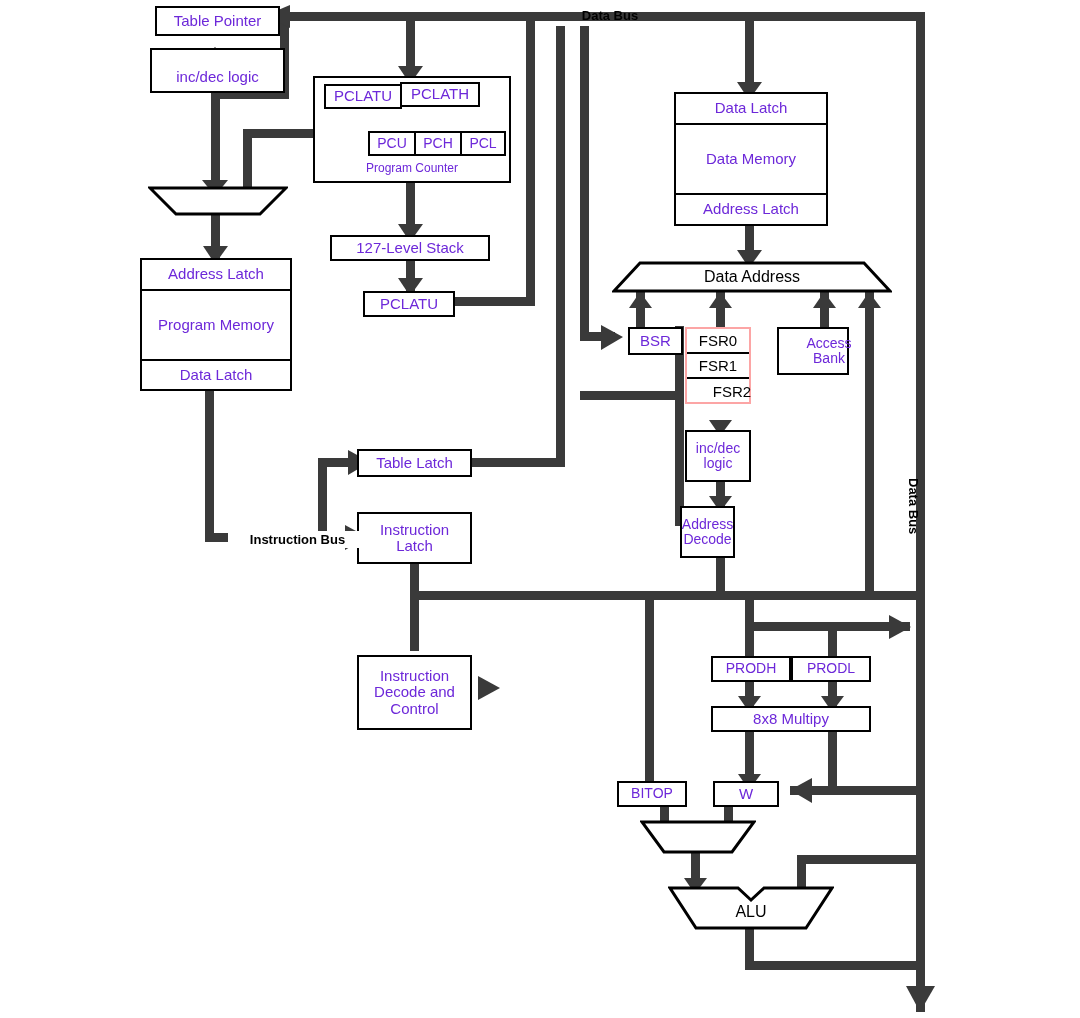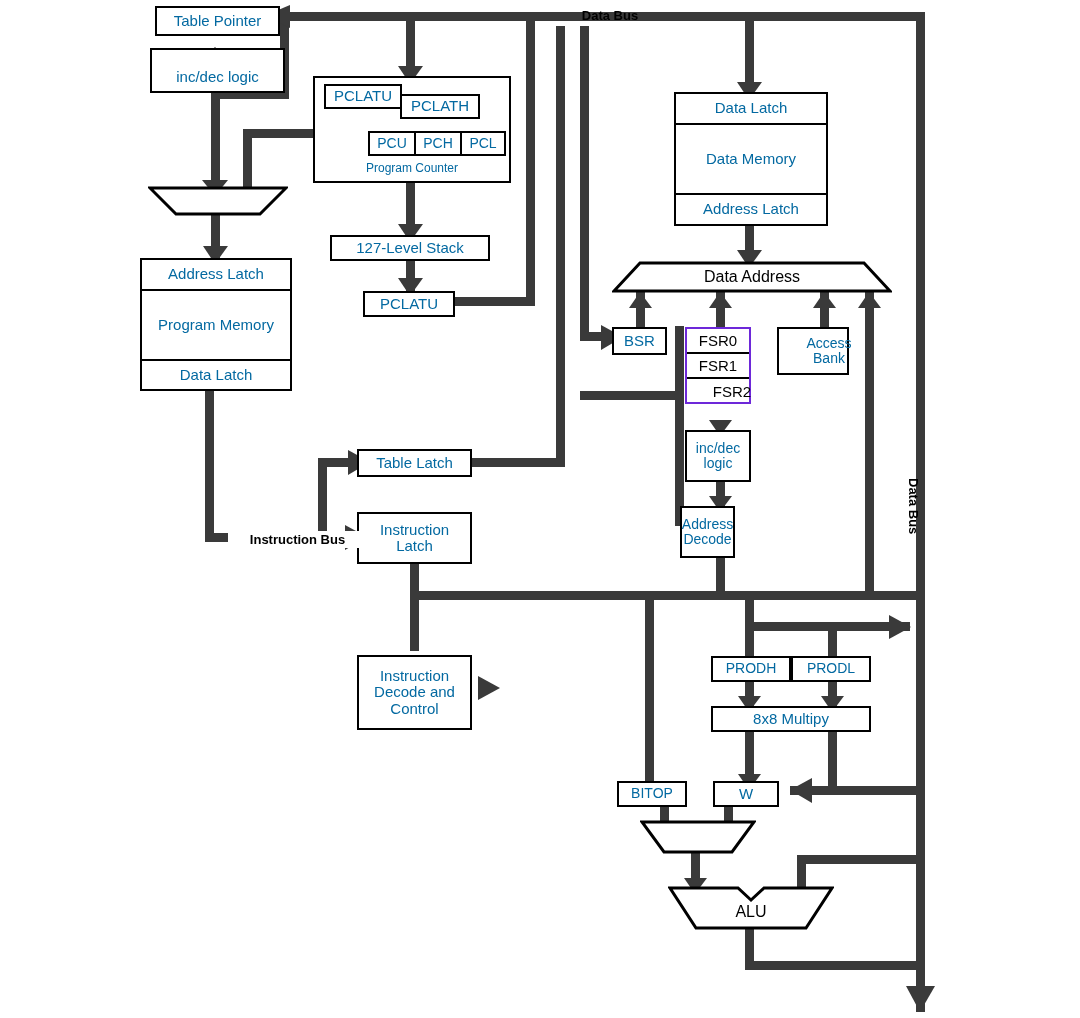--- a/index.html
+++ b/index.html
@@ -1,29 +1,29 @@
 <!DOCTYPE html>
 <html><head>
 <meta charset="utf-8">
 <style>
   html,body{margin:0;padding:0;background:#ffffff;}
   body{font-family:"Liberation Sans", sans-serif;}
   #canvas{position:relative;width:1080px;height:1018px;background:#fff;overflow:hidden;}
   .box{position:absolute;box-sizing:border-box;border:2px solid #000;background:#fff;
        display:flex;align-items:center;justify-content:center;text-align:center;
-       font-size:15px;color:#0369a1;line-height:1.1;z-index:5;}
+       font-size:15px;color:#6d28d9;line-height:1.1;z-index:5;}
   .box.small{font-size:14px;}
   .label{position:absolute;font-size:15px;color:#000;z-index:6;text-align:center;}
   .label.bold{font-weight:bold;font-size:13px;}
   .bus{position:absolute;background:#3a3a3a;z-index:2;}
   svg.overlay{position:absolute;left:0;top:0;width:1080px;height:1018px;z-index:3;}
   .vlabel{position:absolute;font-size:13px;font-weight:bold;color:#000;
           writing-mode:vertical-rl;z-index:6;}
   .mux{position:absolute;z-index:5;}
-  .stack{position:absolute;box-sizing:border-box;border:2px solid #6d28d9;background:#fff;z-index:5;}
+  .stack{position:absolute;box-sizing:border-box;border:2px solid #fca5a5;background:#fff;z-index:5;}
   .stackrow{box-sizing:border-box;border-bottom:2px solid #000;display:flex;align-items:center;
             justify-content:center;font-size:15px;height:25px;}
   .stackrow:last-child{border-bottom:none;padding-left:28px;}
 </style>
 </head>
 <body>
 
 <div id="canvas">
 
   <div class="bus" style="left:280px;top:12px;width:645px;height:9px;"></div>
@@ -164,21 +164,21 @@
 
   <div class="box" style="left:155px;top:6px;width:125px;height:30px;">Table Pointer</div>
   <div class="box" style="left:150px;top:48px;width:135px;height:45px;">
     <span style="margin-top:14px;">inc/dec logic</span>
   </div>
 
   <div class="box" style="left:313px;top:76px;width:198px;height:107px;align-items:flex-end;justify-content:center;">
     <span style="margin-bottom:6px;font-size:12px;">Program Counter</span>
   </div>
   <div class="box" style="left:324px;top:84px;width:78px;height:25px;">PCLATU</div>
-  <div class="box" style="left:400px;top:94px;width:80px;height:25px;">PCLATH</div>
+  <div class="box" style="left:400px;top:82px;width:80px;height:25px;">PCLATH</div>
   <div class="box small" style="left:368px;top:131px;width:48px;height:25px;">PCU</div>
   <div class="box small" style="left:414px;top:131px;width:48px;height:25px;">PCH</div>
   <div class="box small" style="left:460px;top:131px;width:46px;height:25px;">PCL</div>
 
   <div class="box" style="left:330px;top:235px;width:160px;height:26px;">127-Level Stack</div>
   <div class="box" style="left:363px;top:291px;width:92px;height:26px;">PCLATU</div>
 
   <svg class="mux" style="left:148px;top:186px;width:140px;height:30px;" viewBox="0 0 140 30">
     <polygon points="2,2 138,2 112,28 28,28" fill="#fff" stroke="#000" stroke-width="3"></polygon>
   </svg>
@@ -197,21 +197,21 @@
 
   <div class="box" style="left:674px;top:92px;width:154px;height:33px;">Data Latch</div>
   <div class="box" style="left:674px;top:123px;width:154px;height:72px;">Data Memory</div>
   <div class="box" style="left:674px;top:193px;width:154px;height:33px;">Address Latch</div>
 
   <svg class="mux" style="left:612px;top:261px;width:280px;height:32px;" viewBox="0 0 280 32">
     <polygon points="28,2 252,2 278,30 2,30" fill="#fff" stroke="#000" stroke-width="3"></polygon>
   </svg>
   <div class="label" style="left:612px;top:268px;width:280px;font-size:16px;">Data Address</div>
 
-  <div class="box" style="left:612px;top:327px;width:55px;height:28px;">BSR</div>
+  <div class="box" style="left:628px;top:327px;width:55px;height:28px;">BSR</div>
 
   <div class="stack" style="left:685px;top:327px;width:66px;height:77px;">
     <div class="stackrow">FSR0</div>
     <div class="stackrow">FSR1</div>
     <div class="stackrow">FSR2</div>
   </div>
   <div class="box" style="left:685px;top:430px;width:66px;height:52px;font-size:14px;">
     <span style="width:60px;">inc/dec logic</span>
   </div>
   <div class="box" style="left:680px;top:506px;width:55px;height:52px;font-size:14px;">

